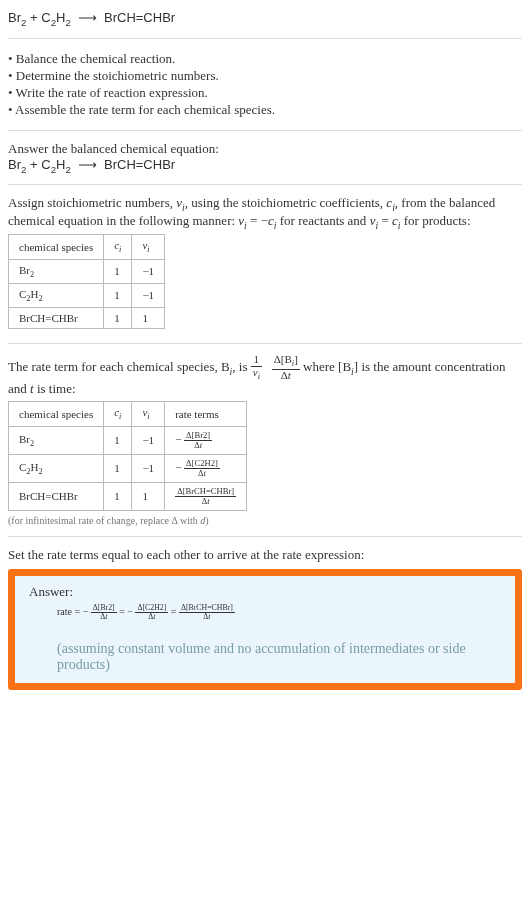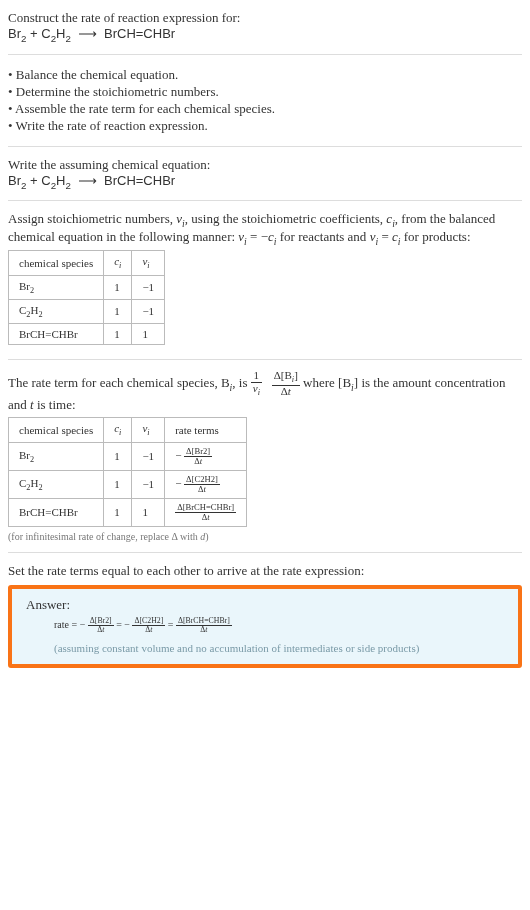--- a/index.html
+++ b/index.html
@@ -45,59 +45,58 @@
     display: inline-block;
     vertical-align: middle;
     text-align: center;
     font-size: 0.85em;
     line-height: 1.05;
   }
   .frac .num { display: block; border-bottom: 1px solid #333; padding: 0 2px; }
   .frac .den { display: block; padding: 0 2px; }
   .answer-box {
     background: #eaf6fb;
-    border: 4px solid #f97316;
+    border: 7px solid #f97316;
     border-radius: 3px;
     padding: 8px 28px 10px 14px;
     margin-top: 6px;
   }
   .answer-box .ans-label { margin-bottom: 4px; }
   .answer-box .rate-line { padding-left: 28px; font-size: 10px; }
   .answer-note {
-    font-size: 11px;
+    font-size: 14px;
     color: #7a9aa7;
     padding-left: 28px;
-    margin-top: 8px;
+    margin-top: 20px;
   }
   .ital { font-style: italic; }
   .subi { font-style: italic; font-size: 0.75em; vertical-align: sub; }
 </style>
 </head>
 <body>
 
 <div class="section">
-  <div>Construct the rate of reaction expression for:</div>
   <div class="formula">Br<sub>2</sub> + C<sub>2</sub>H<sub>2</sub> &nbsp;⟶&nbsp; BrCH=CHBr</div>
 </div>
 
 <hr class="sep">
 
 <div class="section">
   <div class="plan-list">
-    <div class="plan-item bullet">Balance the chemical equation.</div>
+    <div class="plan-item bullet">Balance the chemical reaction.</div>
     <div class="plan-item bullet">Determine the stoichiometric numbers.</div>
+    <div class="plan-item bullet">Write the rate of reaction expression.</div>
     <div class="plan-item bullet">Assemble the rate term for each chemical species.</div>
-    <div class="plan-item bullet">Write the rate of reaction expression.</div>
   </div>
 </div>
 
 <hr class="sep">
 
 <div class="section">
-  <div>Write the assuming chemical equation:</div>
+  <div>Answer the balanced chemical equation:</div>
   <div class="formula">Br<sub>2</sub> + C<sub>2</sub>H<sub>2</sub> &nbsp;⟶&nbsp; BrCH=CHBr</div>
 </div>
 
 <hr class="sep">
 
 <div class="section">
   <div>Assign stoichiometric numbers, <span class="ital">ν</span><span class="subi">i</span>, using the stoichiometric coefficients, <span class="ital">c</span><span class="subi">i</span>, from the balanced chemical equation in the following manner: <span class="ital">ν</span><span class="subi">i</span> = −<span class="ital">c</span><span class="subi">i</span> for reactants and <span class="ital">ν</span><span class="subi">i</span> = <span class="ital">c</span><span class="subi">i</span> for products:</div>
   <table class="data">
     <tbody>
         <tr>

